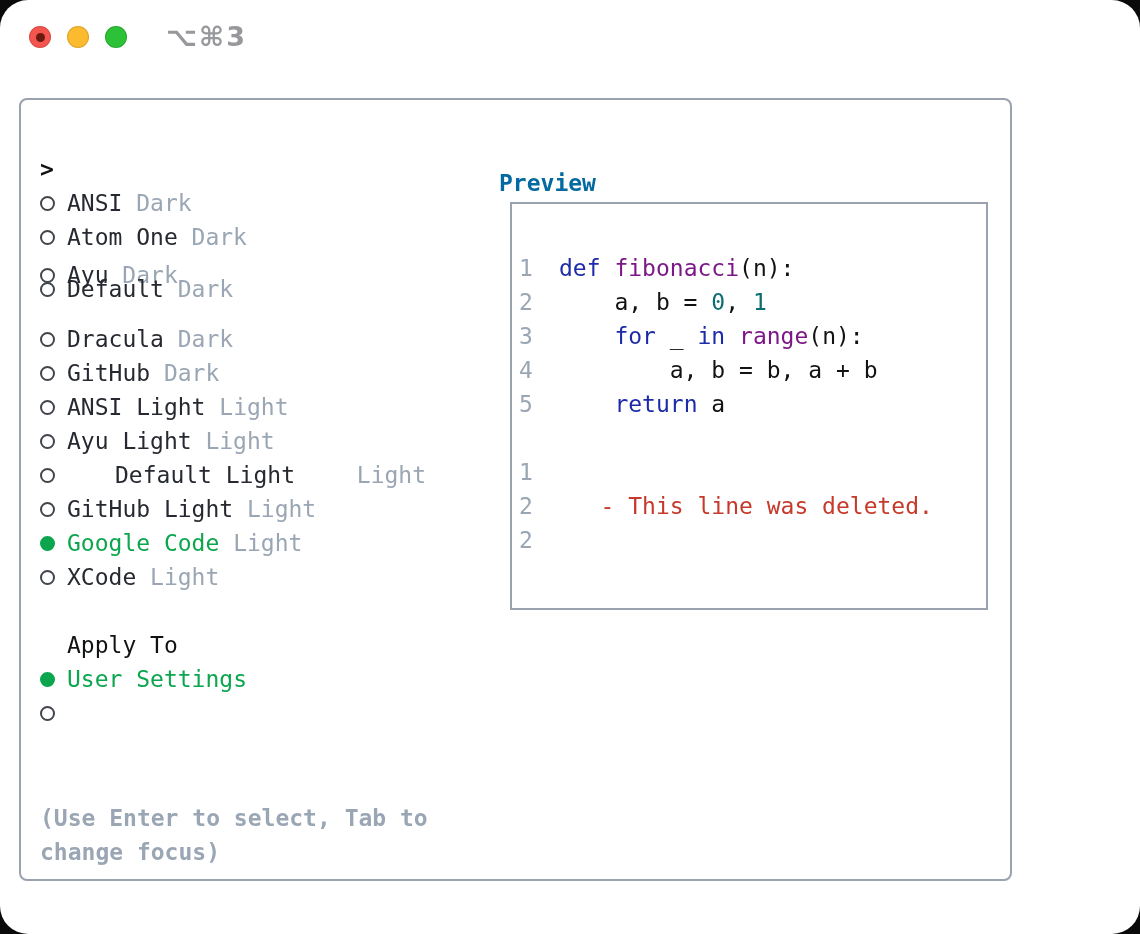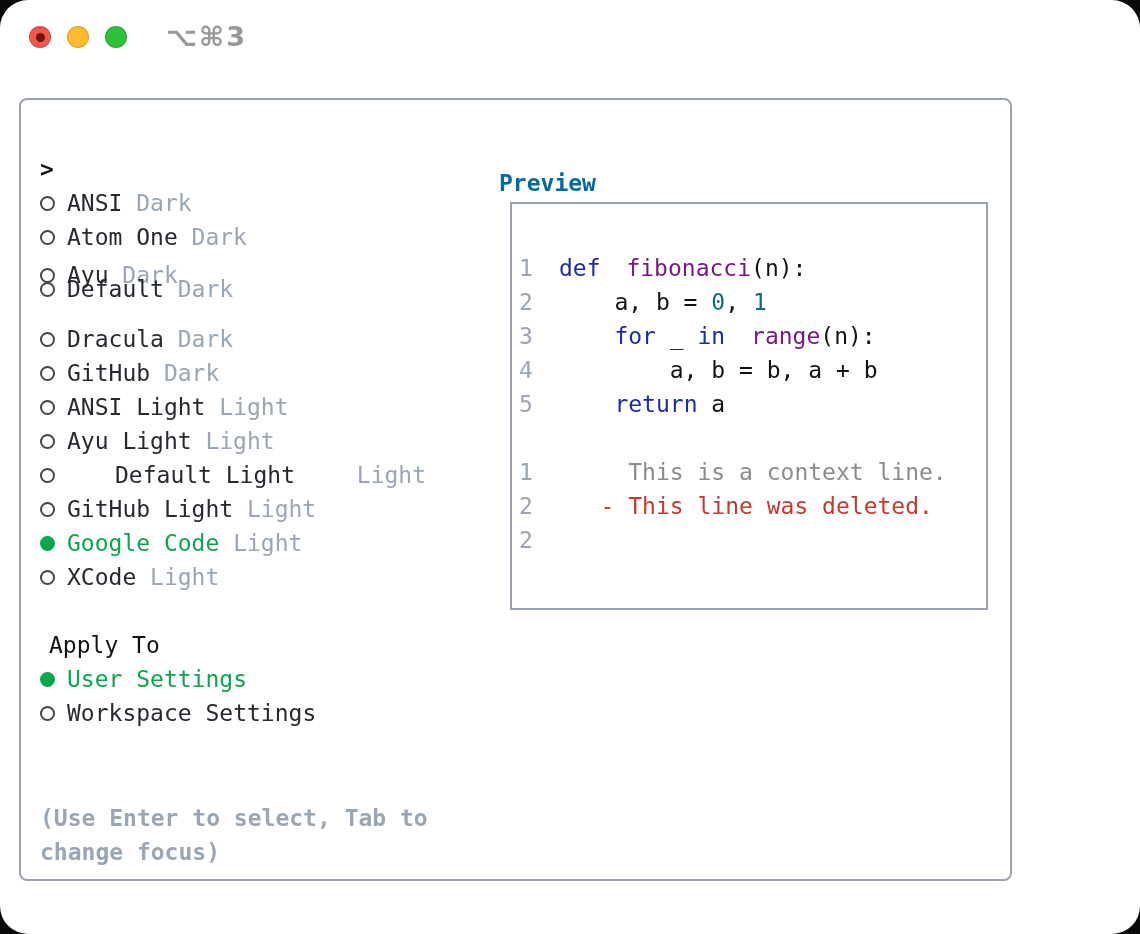--- a/index.html
+++ b/index.html
@@ -41,38 +41,38 @@
   .row{position:absolute;left:19px;height:34px;display:flex;align-items:center;
        white-space:pre;font-size:23px;}
   .heading-row{font-weight:700;color:#101214;}
   .pointer{display:inline-block;width:27px;font-weight:700;}
   .radio{box-sizing:border-box;width:15px;height:15px;border:2.5px solid #41464d;
          border-radius:50%;margin-right:12px;flex:0 0 15px;}
   .selected .radio{background:var(--accent-green);border-color:var(--accent-green);}
   .item-name{color:var(--ink);}
   .selected .item-name,.selected .opt-label{color:var(--accent-green);}
   .item-variant{color:var(--muted);margin-left:13.8px;}
-  .subheading{position:absolute;left:28px;height:34px;display:flex;align-items:center;
+  .subheading{position:absolute;left:46px;height:34px;display:flex;align-items:center;
               font-size:23px;color:#101214;}
   .opt-label{color:var(--ink);}
   .hint{position:absolute;left:19px;top:701px;width:430px;font-size:23px;
         line-height:34px;color:var(--muted);font-weight:bold;}
   
   .preview-heading{position:absolute;left:478px;top:52px;height:34px;display:flex;
                    align-items:center;font-size:23px;font-weight:700;color:#0369a1;margin-top:14px;}
   .codebox{
     position:absolute;left:489px;top:102px;width:478px;height:408px;
     border:2px solid var(--border-gray);box-sizing:border-box;
     padding:47px 0 0 7px;font-size:23px;overflow:hidden;
   }
   .pline{height:34px;display:flex;align-items:center;}
   .pline .ln{display:inline-block;width:40px;color:var(--muted);white-space:pre;}
   .tok{white-space:pre;}
   .c-kw{color:var(--keyword-blue);}
-  .c-fn{color:var(--function-purple);margin-left:12px;}
+  .c-fn{color:var(--function-purple);}
   .c-num{color:var(--number-teal);}
   .c-plain{color:#121212;}
   .c-ctx{color:var(--context-gray);}
   .c-del{color:var(--deleted-red);}
   .c-add{color:var(--added-green);}
 </style>
 </head>
 <body>
 
 <div class="window">
@@ -130,21 +130,21 @@
     <span class="radio"></span><span class="item-name">XCode</span><span class="item-variant">Light</span>
   </div>
       </div>
 
     <div class="subheading" style="top:528px">Apply To</div>
     <div id="apply-list">
         <div class="row opt selected" style="top: 562px;">
     <span class="radio"></span><span class="opt-label">User Settings</span>
   </div>
         <div class="row opt" style="top: 596px;">
-    <span class="radio"></span><span class="opt-label">Workspace Settings</span>
+    <span class="radio"></span>
   </div>
       </div>
 
     <div class="hint">(Use Enter to select, Tab to change focus)</div>
 
     <div class="preview-heading">Preview</div>
     <div class="codebox" id="codebox">
         <div class="pline">
     <span class="ln">1</span>
   <span class="tok c-kw">def</span>
@@ -177,21 +177,20 @@
     <span class="ln">5</span>
   <span class="tok c-plain">    </span>
           <span class="tok c-kw">return</span>
           <span class="tok c-plain"> a</span>
         </div>
         <div class="pline">
     <span class="ln"></span>
   </div>
         <div class="pline">
     <span class="ln">1</span>
-  <span class="tok c-ctx">     This is a context line.</span>
         </div>
         <div class="pline">
     <span class="ln">2</span>
   <span class="tok c-del">   - This line was deleted.</span>
         </div>
         <div class="pline">
     <span class="ln">2</span>
         </div>
       </div>
 

